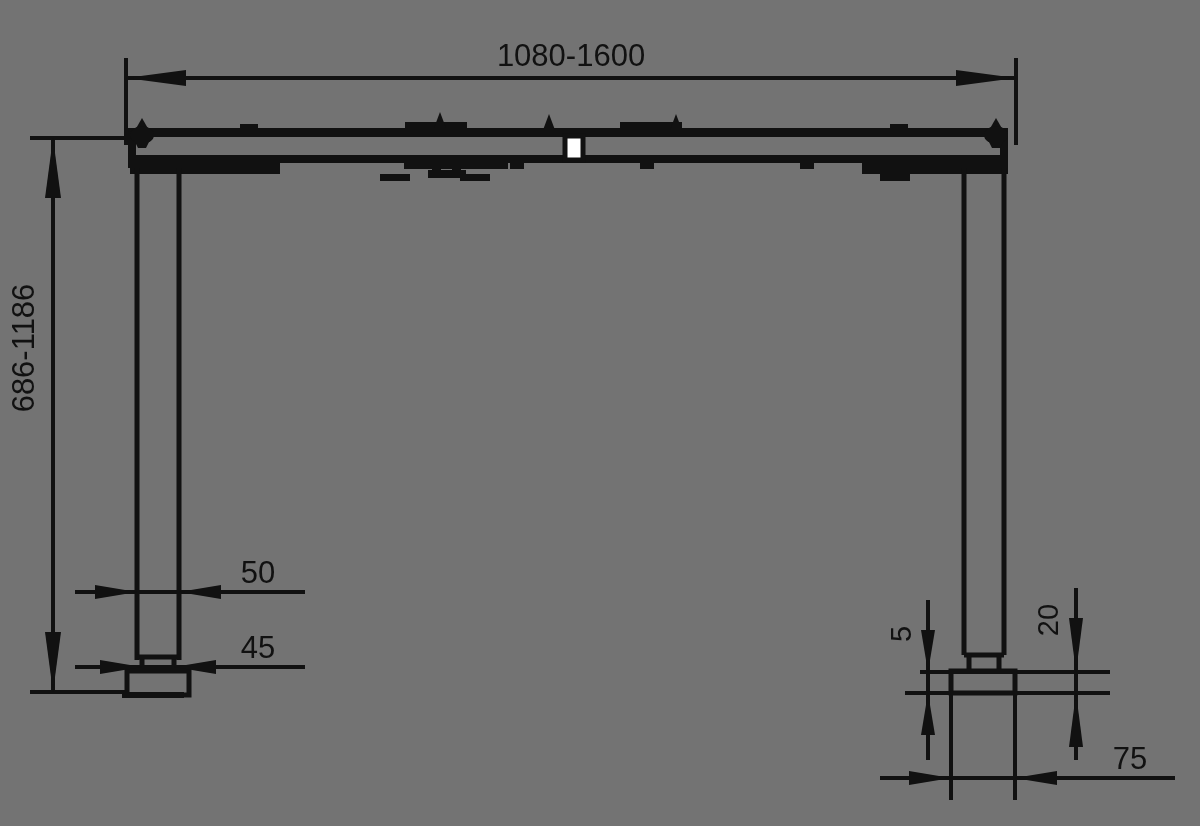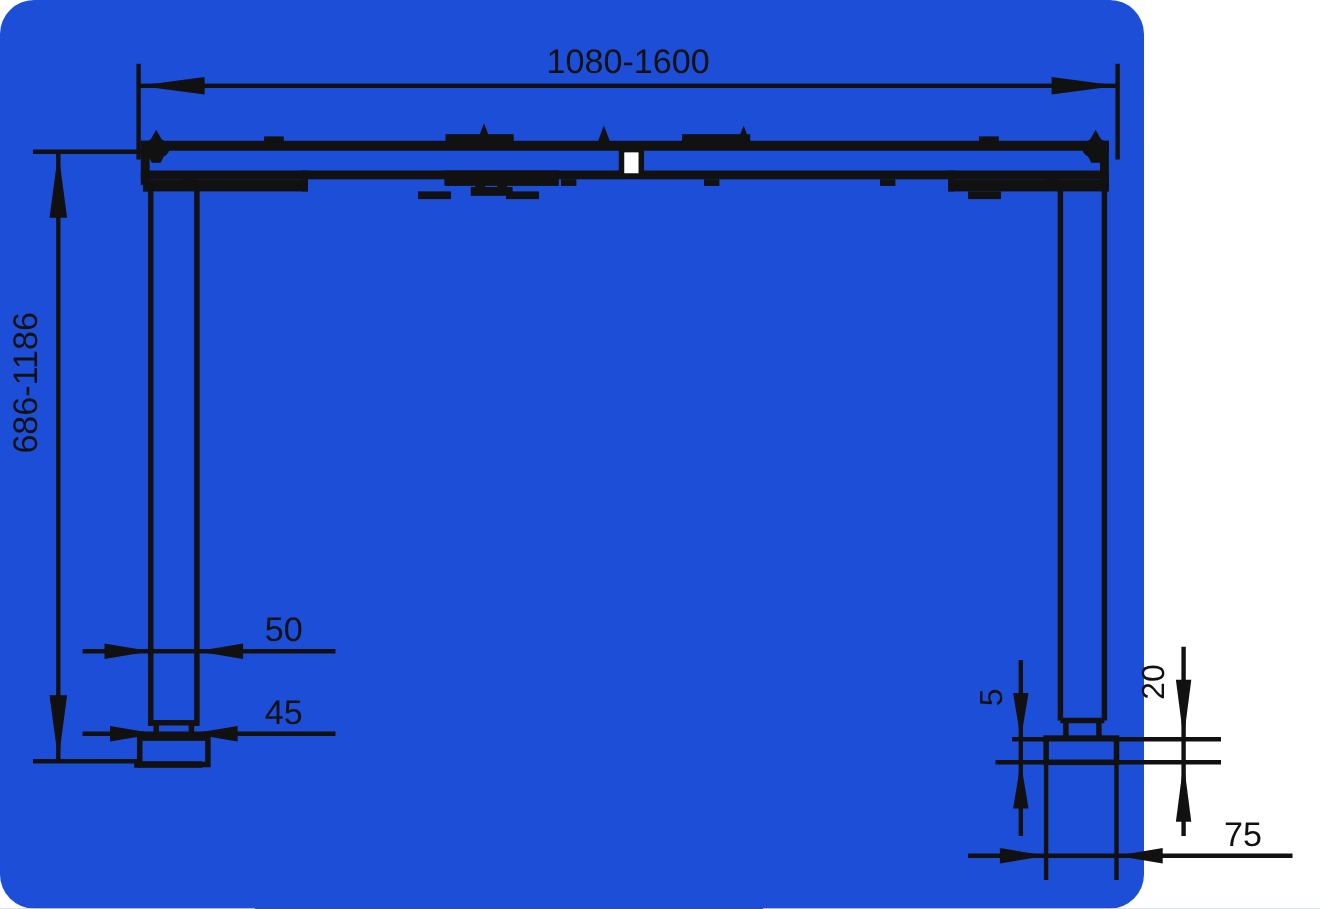--- a/index.html
+++ b/index.html
@@ -9,24 +9,23 @@
     background: #ffffff;
   }
   body {
     width: 1200px;
     height: 826px;
     font-family: "Liberation Sans", sans-serif;
     overflow: hidden;
   }
   #drawing-root {
     position: relative;
-    width: 1040px;
+    width: 1200px;
     height: 826px;
-    background: #1d4ed8;
-    border-radius: 31px;
+    background: #737373;
   }
   svg.dwg {
     position: absolute;
     top: 0;
     left: 0;
     width: 1200px;
     height: 826px;
     display: block;
   }
   .dim-text {

